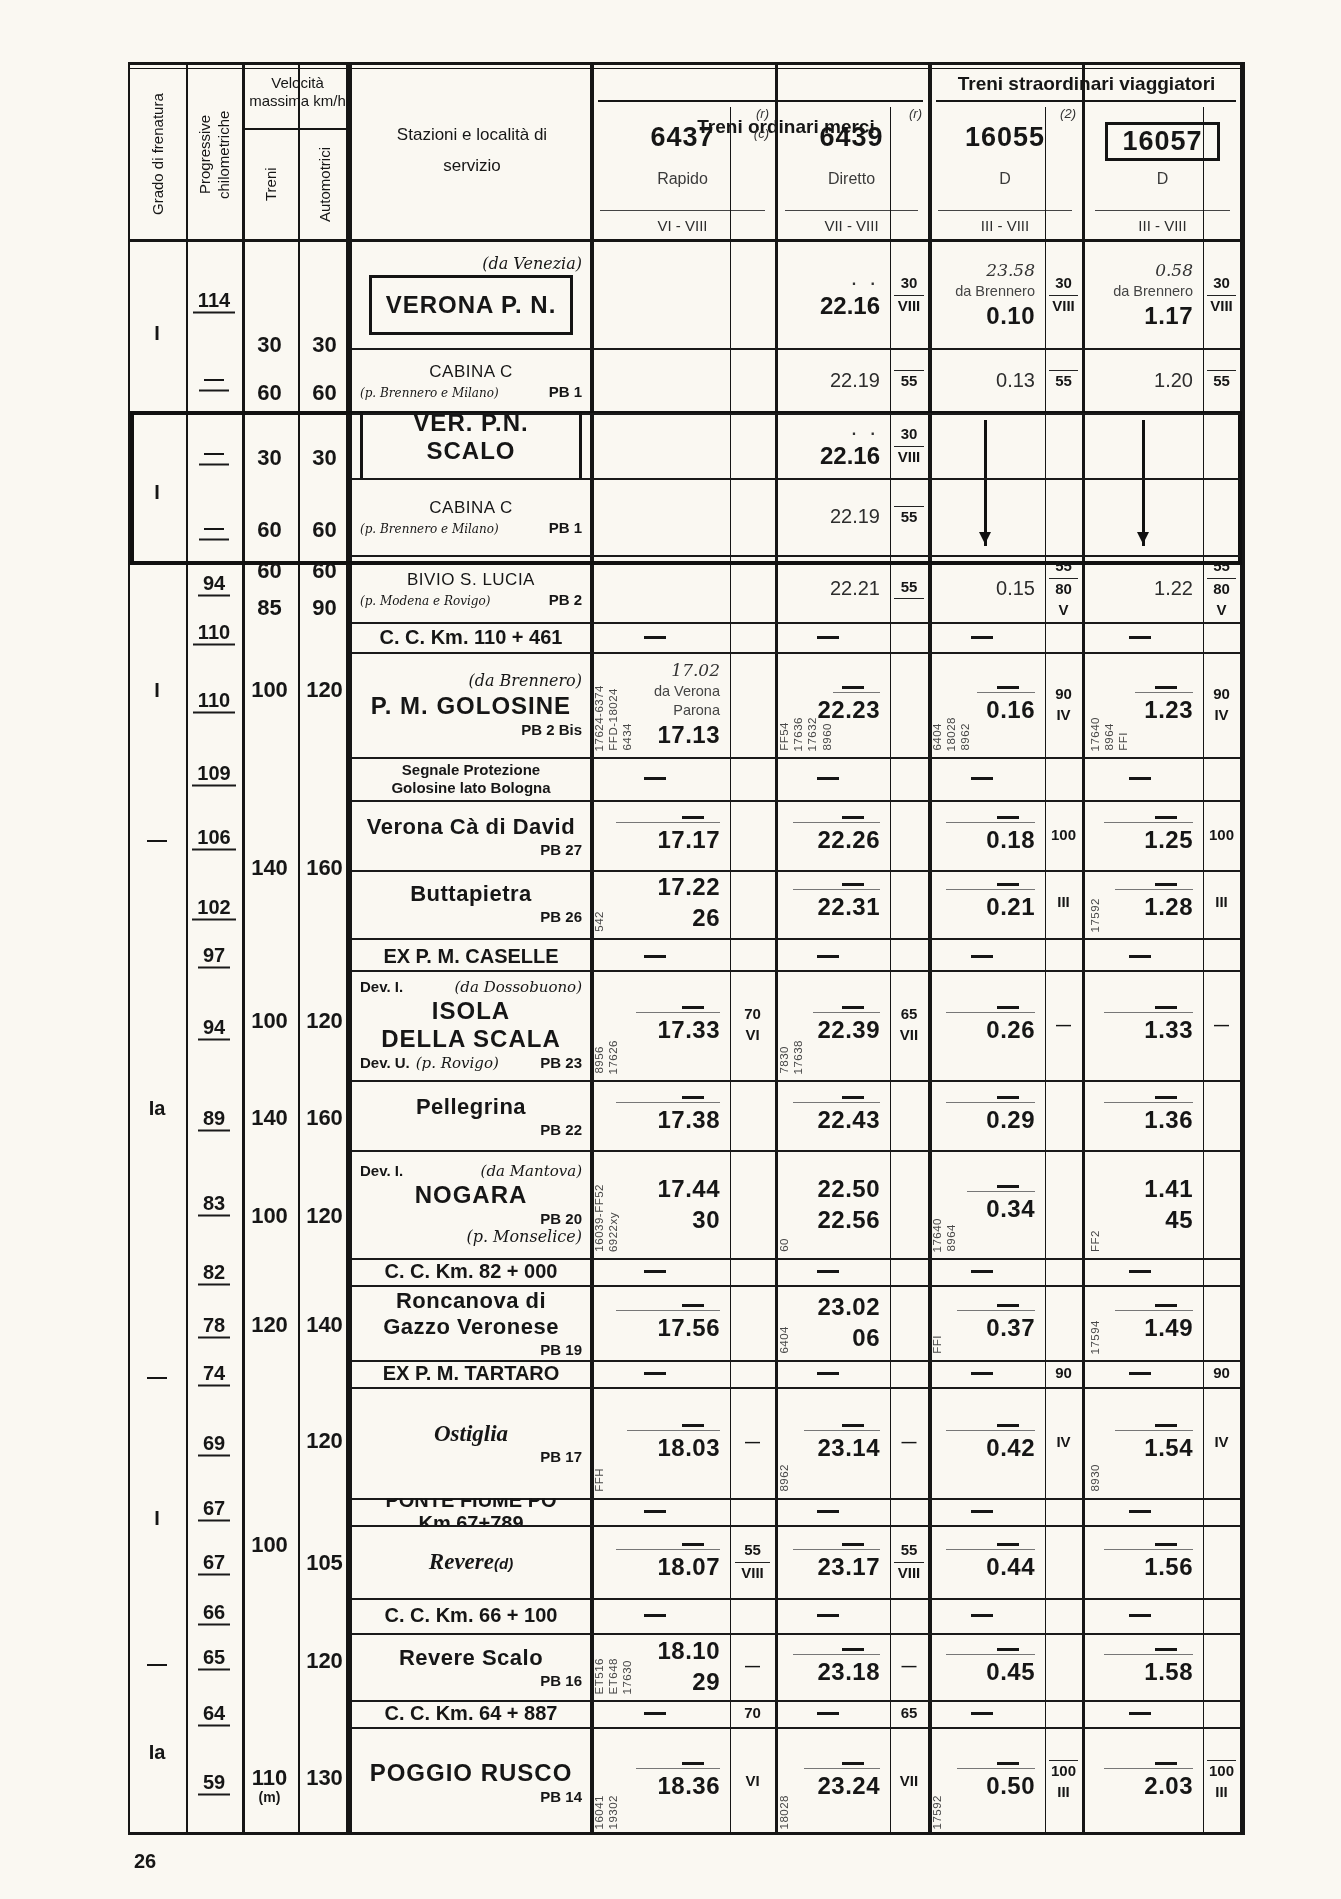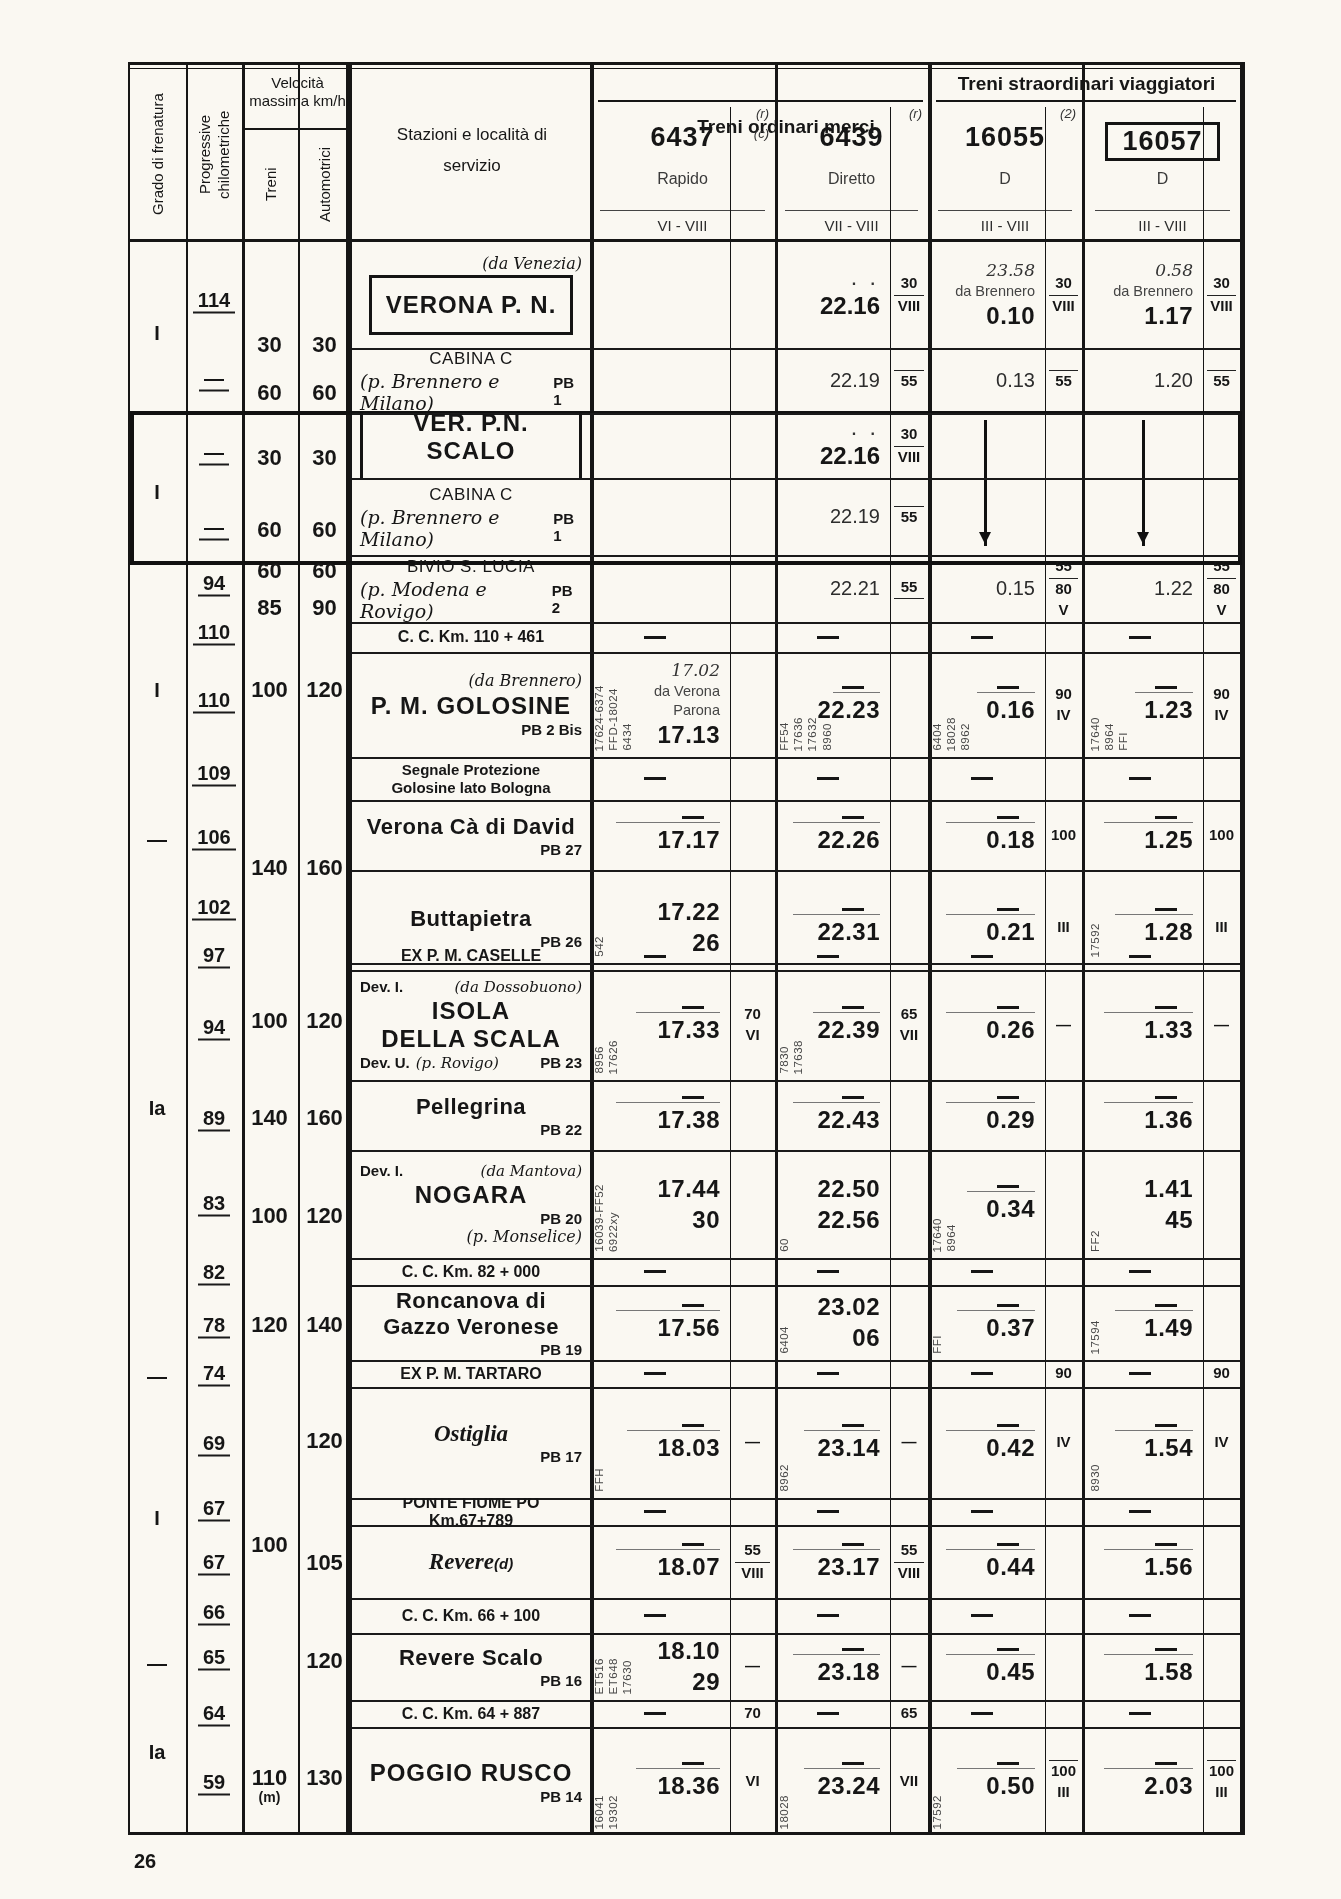--- a/index.html
+++ b/index.html
@@ -60,27 +60,27 @@
        font-size:15px;gap:6px;}
   .devl{font-weight:bold;}
   .devr{font-style:italic;font-family:"DejaVu Serif",serif;}
   .nwrap{text-align:center;margin:1px 0;}
   .nwrap.boxed .n-box{border:3.5px solid #141414;padding:13px 10px;display:inline-block;
        min-width:80%;background:transparent;}
   .n-box{font-size:24px;font-weight:bold;letter-spacing:1px;}
   .n-lg{font-size:24px;font-weight:bold;letter-spacing:1px;}
   .n-md{font-size:22px;font-weight:bold;letter-spacing:.5px;}
   .n-cab{font-size:17px;font-weight:normal;letter-spacing:.5px;}
-  .n-min{font-size:16px;font-weight:bold;}
+  .n-min{font-size:20px;font-weight:bold;}
   .n-min2{font-size:15px;font-weight:bold;line-height:1.2;}
   .n-ital{font-size:23px;font-weight:bold;font-style:italic;
           font-family:Liberation Serif, serif;}
   .sfx{font-size:15px;font-weight:bold;font-style:italic;}
   .stbot{display:flex;justify-content:space-between;align-items:baseline;gap:4px;}
-  .ssub{font-style:italic;font-size:19px;font-family:"DejaVu Serif",serif;}
+  .ssub{font-style:italic;font-size:12px;font-family:"DejaVu Serif",serif;}
   .pb{font-weight:bold;font-size:15px;margin-left:auto;}
   
   .grv{position:absolute;left:0;width:58px;text-align:center;
        transform:translateY(-50%);font-size:20px;font-weight:bold;}
   .kmv{position:absolute;left:58px;width:56px;text-align:center;
        transform:translateY(-50%);}
   .kmv span{font-size:20px;font-weight:bold;border-bottom:2px solid #1a1a1a;
        padding:0 5px 1px;}
   .spd{position:absolute;left:114px;width:110px;transform:translateY(-50%);
        display:flex;}
@@ -629,21 +629,21 @@
             <div class="dl">
               <span class="dashbar"></span>
             </div>
             <div class="tb">1.25</div>
           </div>
         </div>
         <div class="c-s">
           <div class="se">100</div>
         </div>
       </div>
-      <div class="row" style="top: 829px; height: 72px;">
+      <div class="row" style="top: 804px; height: 72px;">
         <div class="c-st">
           <div class="nwrap"><span class="n-md">Buttapietra</span></div>
           <div class="stbot">
             <span class="pb">PB 26</span>
           </div>
         </div>
         <div class="c-m">
           <div class="side">
             <span class="vside">542</span>
           </div>

